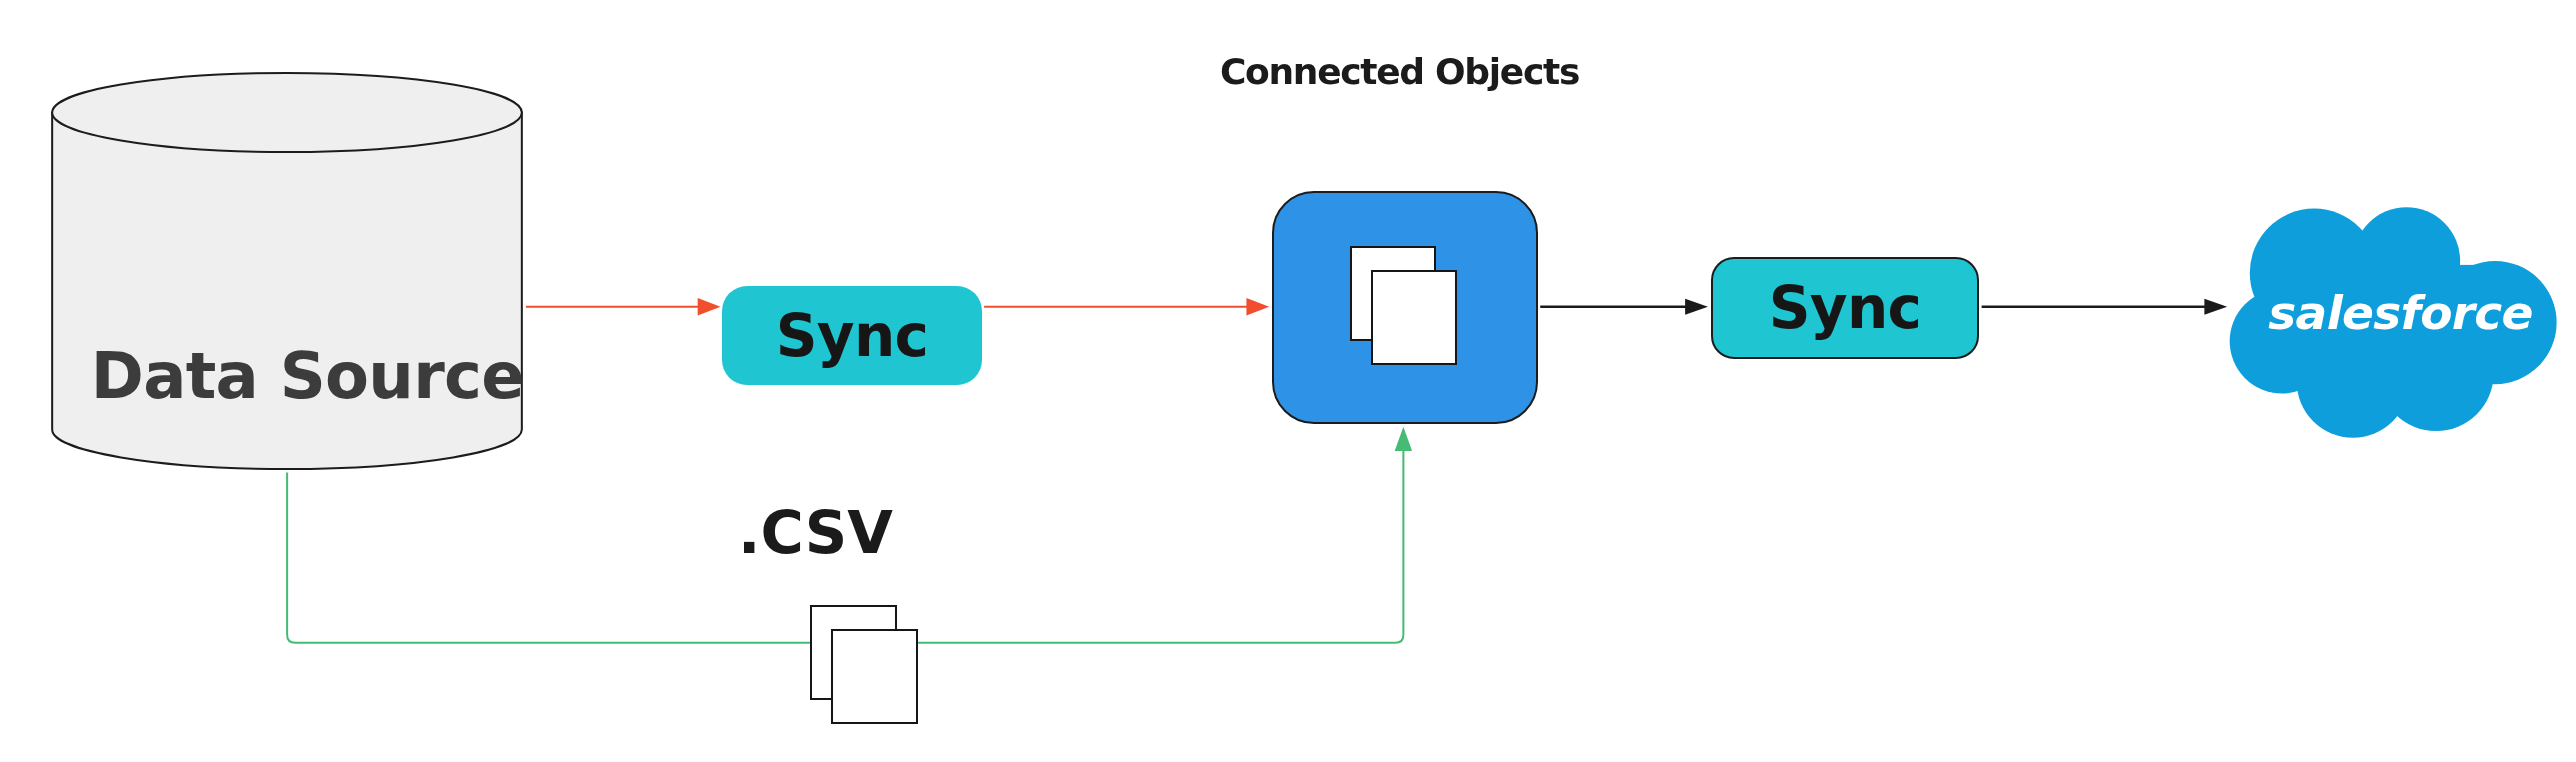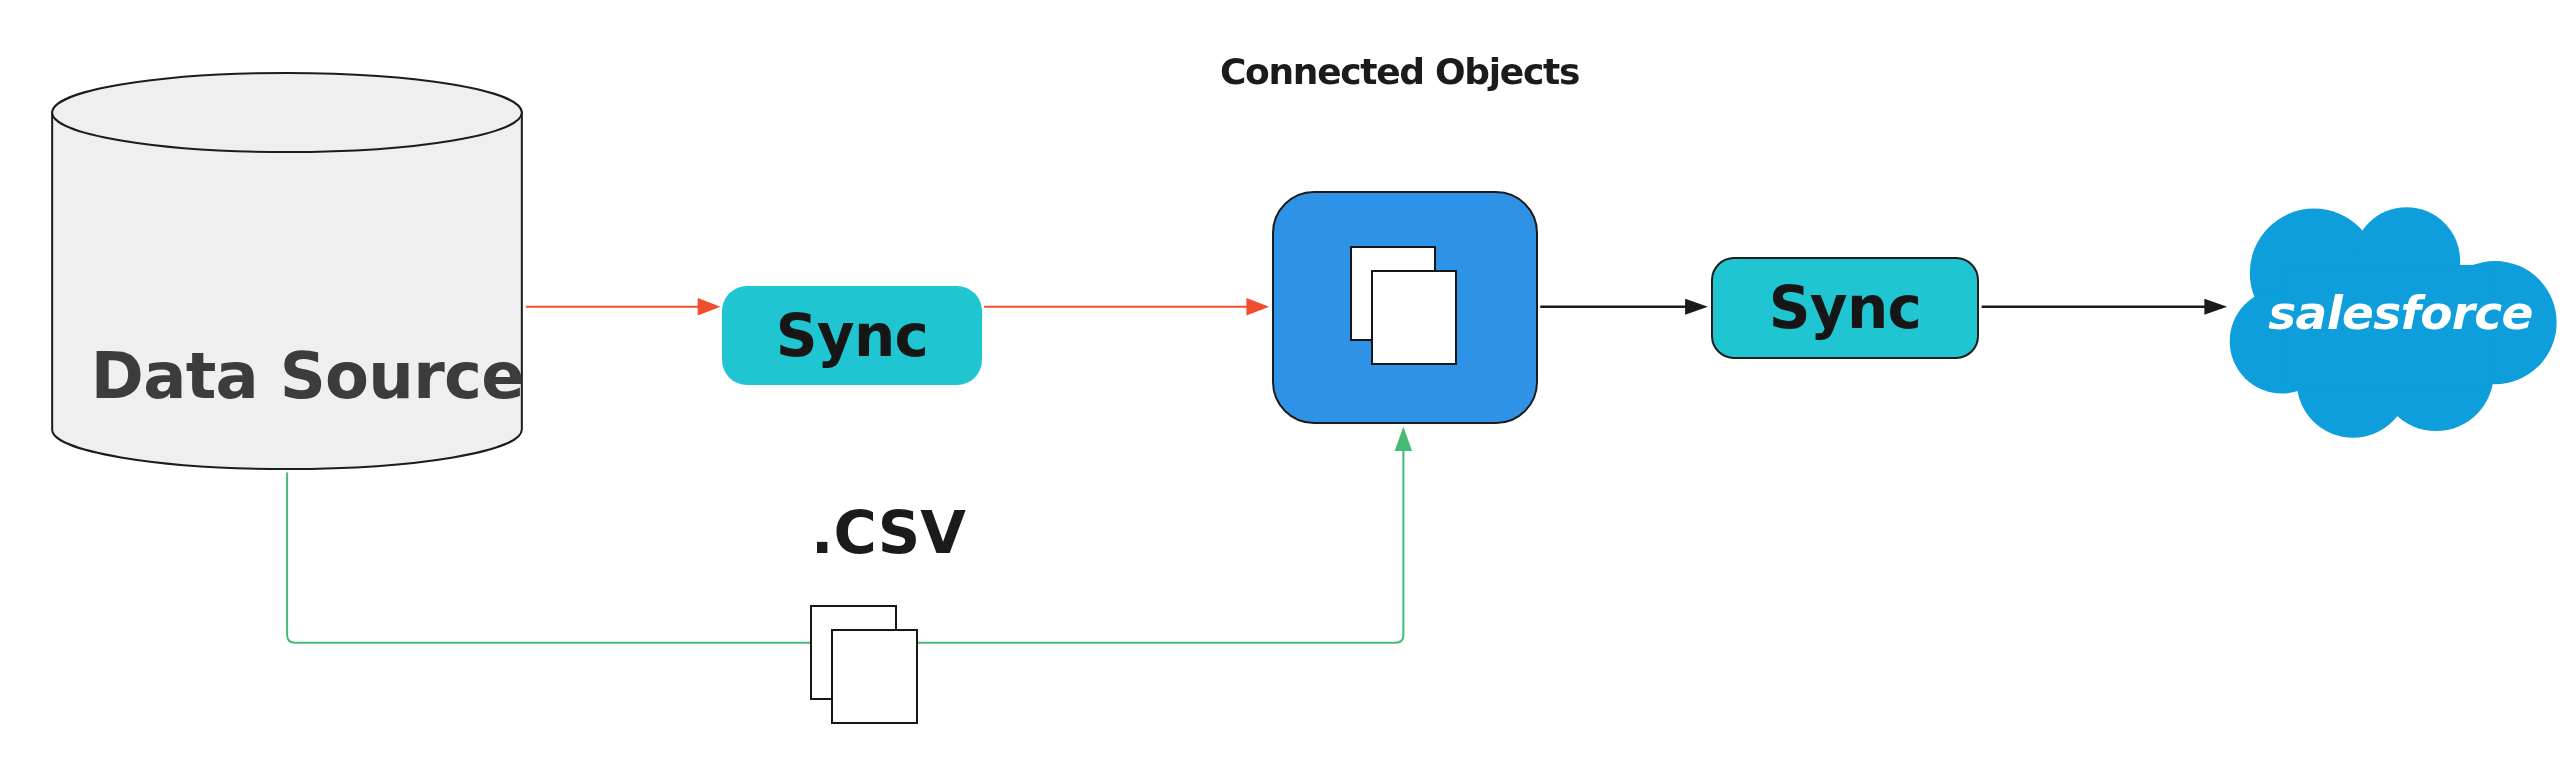--- a/index.html
+++ b/index.html
@@ -41,21 +41,21 @@
   .bluebox{
     position:absolute;left:1272px;top:191px;width:266px;height:233px;z-index:2;
     background:var(--blue_box,#2E93E7);border:2.7px solid var(--outline,#10151B);
     border-radius:42px;box-sizing:border-box;
   }
   .doc{position:absolute;background:#fff;border:2.7px solid #161616;box-sizing:border-box;}
   .bluebox .doc.back{left:76px;top:53px;width:86px;height:95px;}
   .bluebox .doc.front{left:97px;top:77px;width:86px;height:95px;}
   
   .csv-label{
-    position:absolute;left:738px;top:498px;width:228px;text-align:right;z-index:2;
+    position:absolute;left:738px;top:498px;width:228px;text-align:left;z-index:2;
     font-size:59px;font-weight:700;color:#1B1B1B;
   }
   .csv-docs{position:absolute;left:810px;top:605px;width:111px;height:121px;z-index:2;}
   .csv-docs .doc.back{left:0;top:0;width:87px;height:95px;}
   .csv-docs .doc.front{left:21px;top:23.5px;width:87px;height:95px;}
   
   .cloud{position:absolute;left:2227px;top:191px;width:335px;height:255px;z-index:2;}
   .cloud-svg{position:absolute;left:0;top:0;width:335px;height:255px;}
   .cloud-shape{fill:var(--salesforce_blue,#0D9EDB);stroke:none;}
   .cloud-text{

